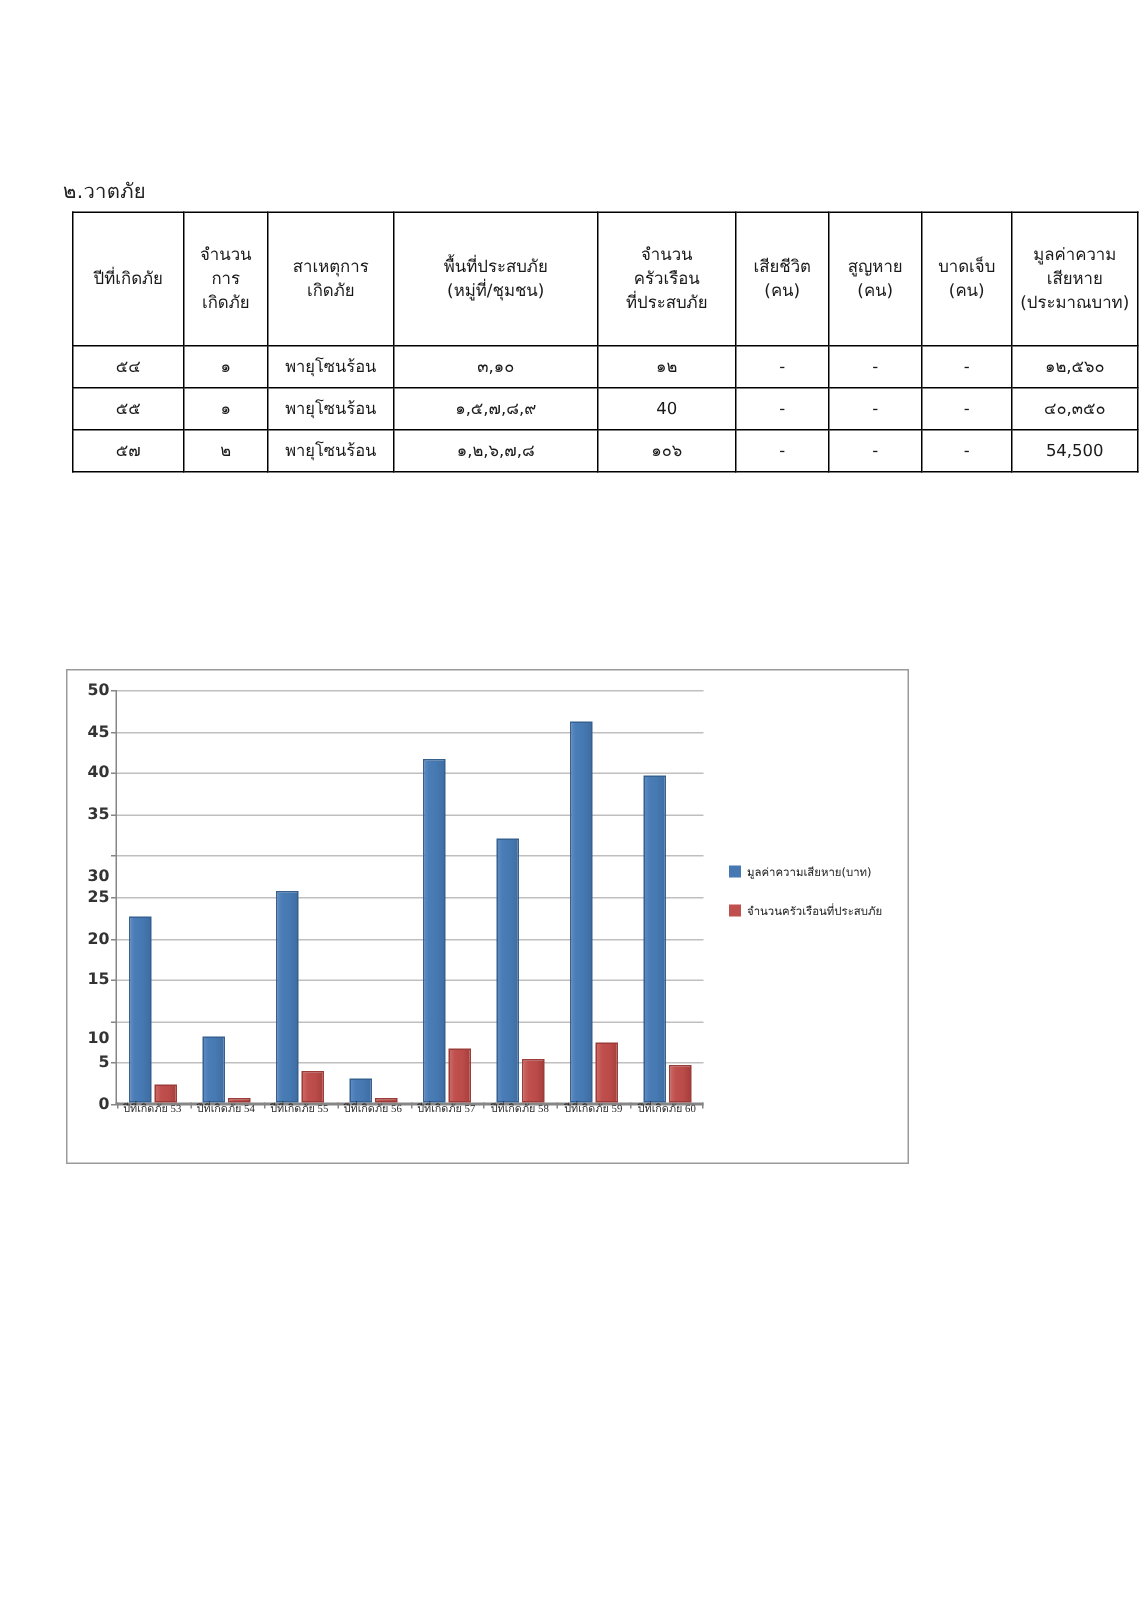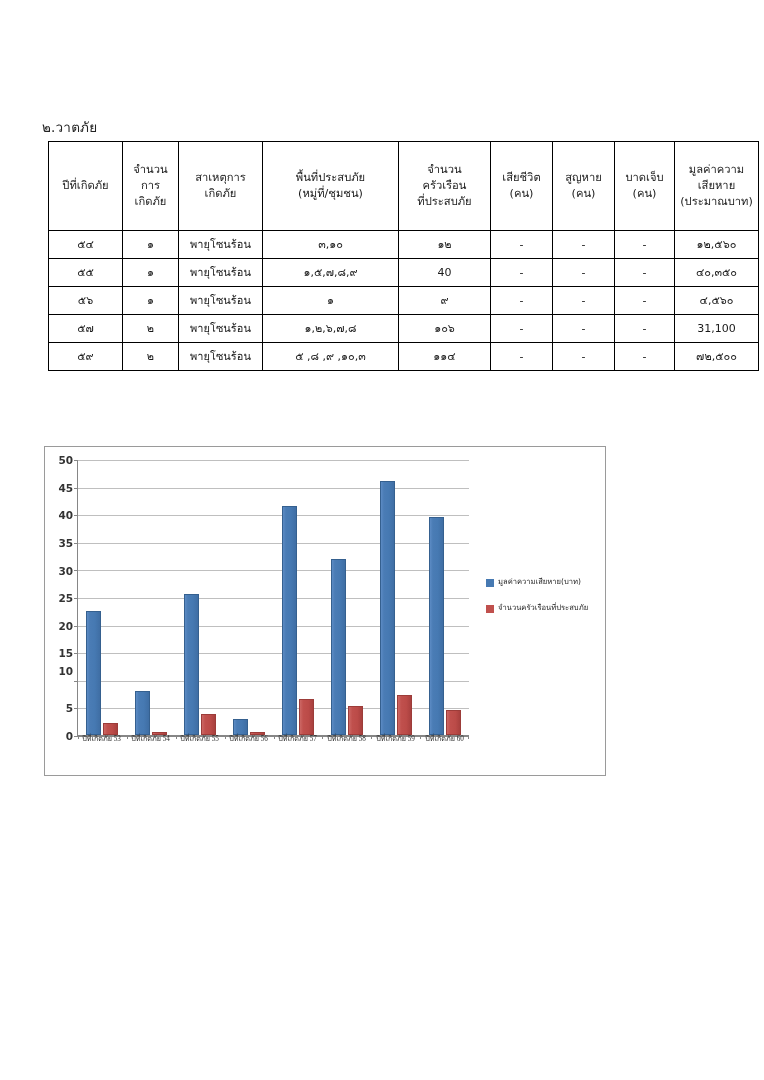--- a/index.html
+++ b/index.html
@@ -198,21 +198,21 @@
 
   
   .legend {
     position: absolute;
     left: 428px;
     top: 128px;
     width: 128px;
   }
   .legend-item {
     display: flex;
-    align-items: flex-end;
+    align-items: center;
     gap: 4px;
     margin-bottom: 14px;
     padding-left: 13px;
   }
   .legend-swatch {
     width: 8px;
     height: 8px;
     flex: 0 0 8px;
   }
   .legend-swatch.blue { background: #4679b2; }
@@ -301,80 +301,58 @@
           <td>๑</td>
           <td>พายุโซนร้อน</td>
           <td>๑,๕,๗,๘,๙</td>
           <td>40</td>
           <td class="cell-dash">-</td>
           <td class="cell-dash">-</td>
           <td class="cell-dash">-</td>
           <td>๔๐,๓๕๐</td>
         </tr>
         <tr>
-          <td>๕๖</td>
-          <td>๑</td>
-          <td>พายุโซนร้อน</td>
-          <td>๑</td>
-          <td>๙</td>
-          <td class="cell-dash">-</td>
-          <td class="cell-dash">-</td>
-          <td class="cell-dash">-</td>
-          <td>๔,๕๖๐</td>
-        </tr>
-        <tr>
           <td>๕๗</td>
           <td>๒</td>
           <td>พายุโซนร้อน</td>
           <td>๑,๒,๖,๗,๘</td>
           <td>๑๐๖</td>
           <td class="cell-dash">-</td>
           <td class="cell-dash">-</td>
           <td class="cell-dash">-</td>
-          <td>31,100</td>
-        </tr>
-        <tr>
-          <td>๕๙</td>
-          <td>๒</td>
-          <td>พายุโซนร้อน</td>
-          <td>๕ ,๘ ,๙ ,๑๐,๓</td>
-          <td>๑๑๔</td>
-          <td class="cell-dash">-</td>
-          <td class="cell-dash">-</td>
-          <td class="cell-dash">-</td>
-          <td>๗๒,๕๐๐</td>
+          <td>54,500</td>
         </tr>
       </tbody>
   </table>
 
   <div class="chart-frame">
     <div class="plot-wrap">
 
       <div class="plot-area" id="plot-area">
         <div id="gridlines">
             <div class="gridline axis0" style="top: 276px;"></div>
             <div class="ytick-label" style="top: 276px;">0</div>
             <div class="ytick-mark" style="top: 276px;"></div>
             <div class="gridline" style="top: 248.4px;"></div>
             <div class="ytick-label" style="top: 248.4px;">5</div>
             <div class="ytick-mark" style="top: 248.4px;"></div>
             <div class="gridline" style="top: 220.8px;"></div>
-            <div class="ytick-label" style="top: 211px; margin-left: 13px;">10</div>
+            <div class="ytick-label" style="top: 232px; margin-left: 13px;">10</div>
             <div class="ytick-mark" style="top: 220.8px;"></div>
             <div class="gridline" style="top: 193.2px;"></div>
             <div class="ytick-label" style="top: 193.2px;">15</div>
             <div class="ytick-mark" style="top: 193.2px;"></div>
             <div class="gridline" style="top: 165.6px;"></div>
             <div class="ytick-label" style="top: 165.6px;">20</div>
             <div class="ytick-mark" style="top: 165.6px;"></div>
             <div class="gridline" style="top: 138px;"></div>
             <div class="ytick-label" style="top: 138px;">25</div>
             <div class="ytick-mark" style="top: 138px;"></div>
             <div class="gridline" style="top: 110.4px;"></div>
-            <div class="ytick-label" style="top: 111px; margin-left: 16px;">30</div>
+            <div class="ytick-label" style="top: 124px; margin-left: 16px;">30</div>
             <div class="ytick-mark" style="top: 110.4px;"></div>
             <div class="gridline" style="top: 82.8px;"></div>
             <div class="ytick-label" style="top: 82.8px;">35</div>
             <div class="ytick-mark" style="top: 82.8px;"></div>
             <div class="gridline" style="top: 55.2px;"></div>
             <div class="ytick-label" style="top: 55.2px;">40</div>
             <div class="ytick-mark" style="top: 55.2px;"></div>
             <div class="gridline" style="top: 27.6px;"></div>
             <div class="ytick-label" style="top: 27.6px;">45</div>
             <div class="ytick-mark" style="top: 27.6px;"></div>

